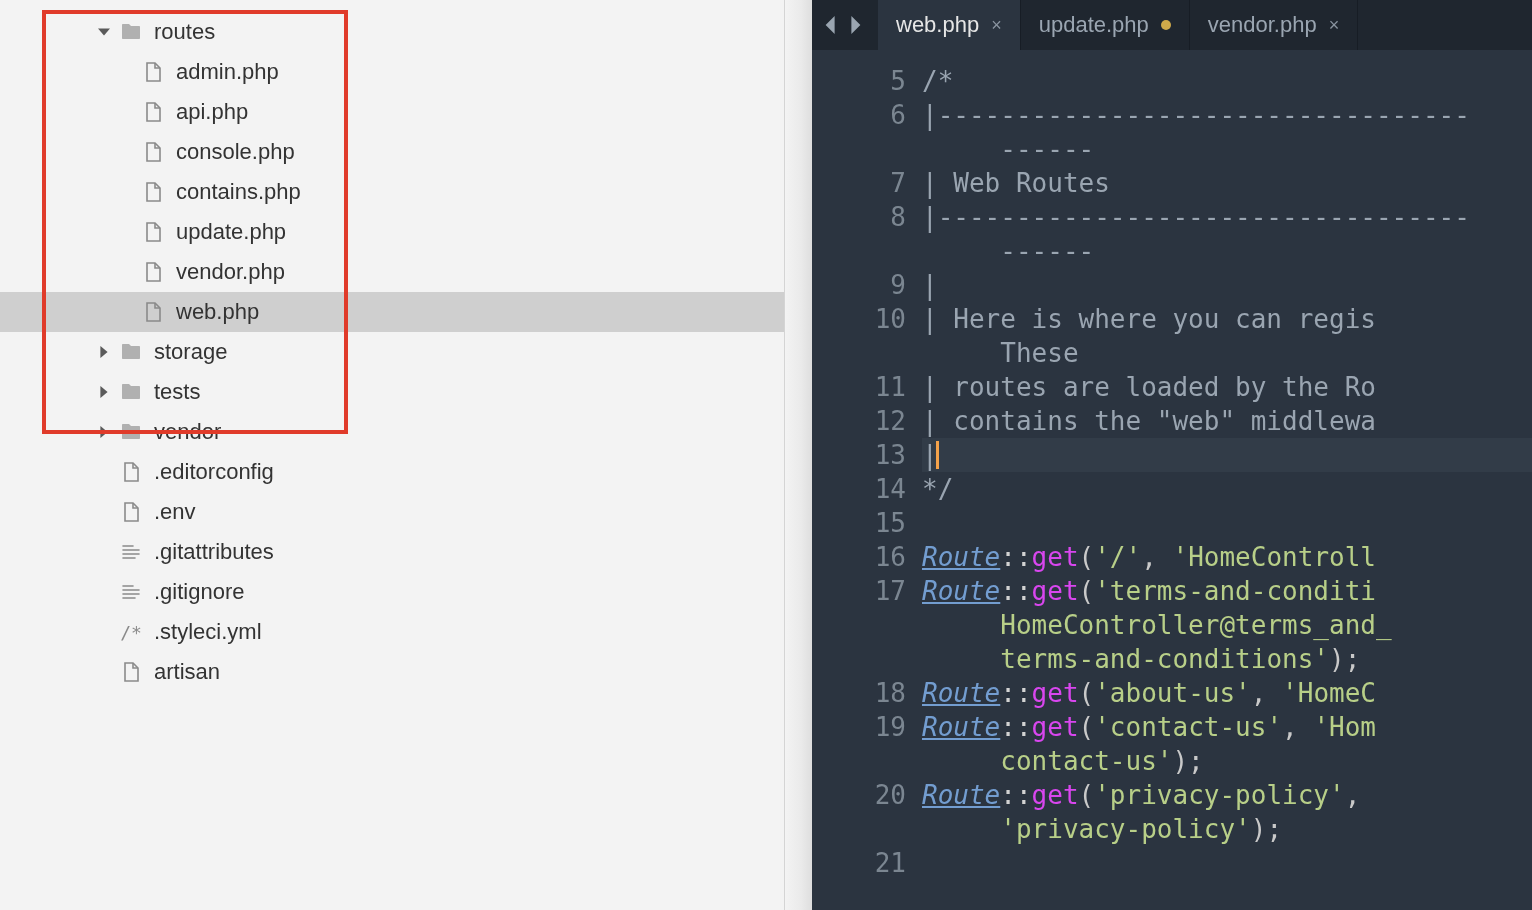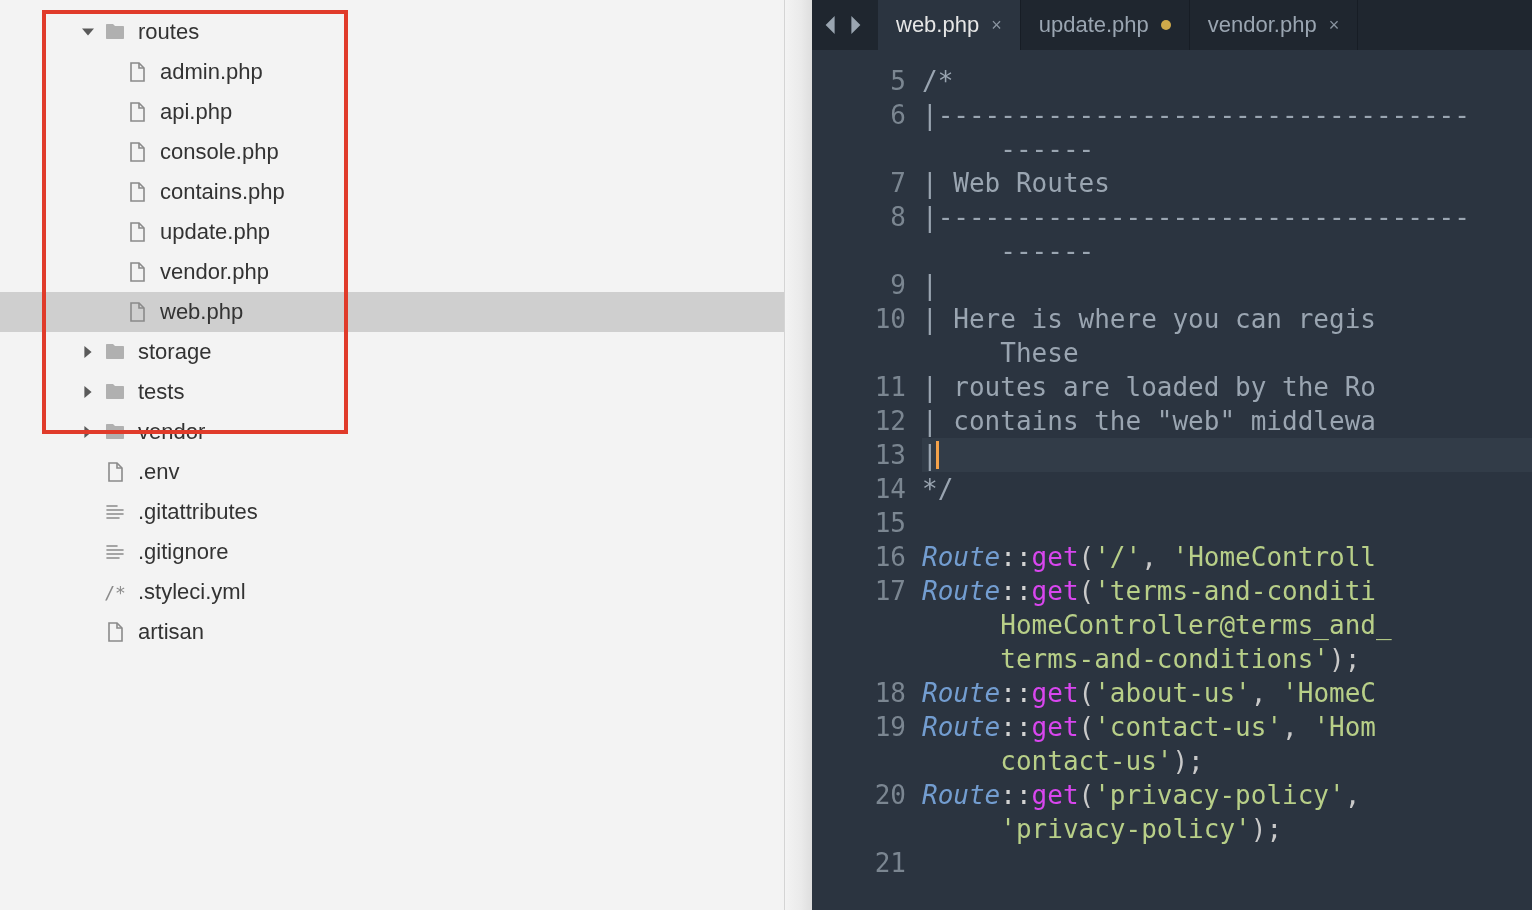--- a/index.html
+++ b/index.html
@@ -29,21 +29,21 @@
     width: 306px;
     height: 424px;
     border: 4px solid #e03b2a;
     pointer-events: none;
     z-index: 10;
   }
   .tree-row {
     display: flex;
     align-items: center;
     height: 40px;
-    padding-left: 0;
+    padding-left: 16px;
     white-space: nowrap;
     cursor: pointer;
   }
   .tree-row.selected {
     background: #cfcfcf;
   }
   .indent { display:inline-block; width: 22px; }
   .arrow {
     display:inline-flex; align-items:center; justify-content:center;
     width: 20px; height:20px; margin-right:0;
@@ -132,21 +132,21 @@
     overflow:hidden;
   }
   .code .ln { height:34px; white-space:pre; }
   .code .current { background:#323c48; display:inline-block; min-width:100%; }
   .cursor {
     display:inline-block; width:3px; height:28px; background:#f4a24a;
     vertical-align:-5px; margin-left:-2px;
   }
   
   .tk-comment { color:#9aa5b1; }
-  .tk-class { color:#739dd0; font-style:italic;}
+  .tk-class { color:#739dd0; font-style:italic;text-decoration:underline;}
   .tk-method { color:#d946ef; }
   .tk-op { color:#d3d3d3; }
   .tk-string { color:#b8cf88; }
   .tk-punct { color:#c9c9c9; }
 </style>
 </head>
 <body>
 
 <div class="sidebar">
   <div class="highlight-box"></div>
@@ -305,20 +305,33 @@
           <svg viewBox="0 0 10 10">
             <path d="M2 0 L8 5 L2 10 Z"></path>
           </svg>
         </span>
         <span class="ico">
           <svg viewBox="0 0 24 24">
             <path class="folder-fill" d="M3 5c0-.6.4-1 1-1h6l2 2h8c.6 0 1 .4 1 1v11c0 .6-.4 1-1 1H4c-.6 0-1-.4-1-1V5z"></path>
           </svg>
         </span>
         <span class="label">vendor</span>
+      </div>
+      <div class="tree-row">
+        <span style="display:inline-block;width:34px"></span>
+        <span class="indent"></span>
+        <span class="indent"></span>
+        <span class="arrow"></span>
+        <span class="ico">
+          <svg viewBox="0 0 24 24">
+            <path class="file-stroke" d="M6 3h8l5 5v13H6z"></path>
+            <path class="file-stroke" d="M14 3v5h5"></path>
+          </svg>
+        </span>
+        <span class="label">.editorconfig</span>
       </div>
       <div class="tree-row">
         <span style="display:inline-block;width:34px"></span>
         <span class="indent"></span>
         <span class="indent"></span>
         <span class="arrow"></span>
         <span class="ico">
           <svg viewBox="0 0 24 24">
             <path class="file-stroke" d="M6 3h8l5 5v13H6z"></path>
             <path class="file-stroke" d="M14 3v5h5"></path>

